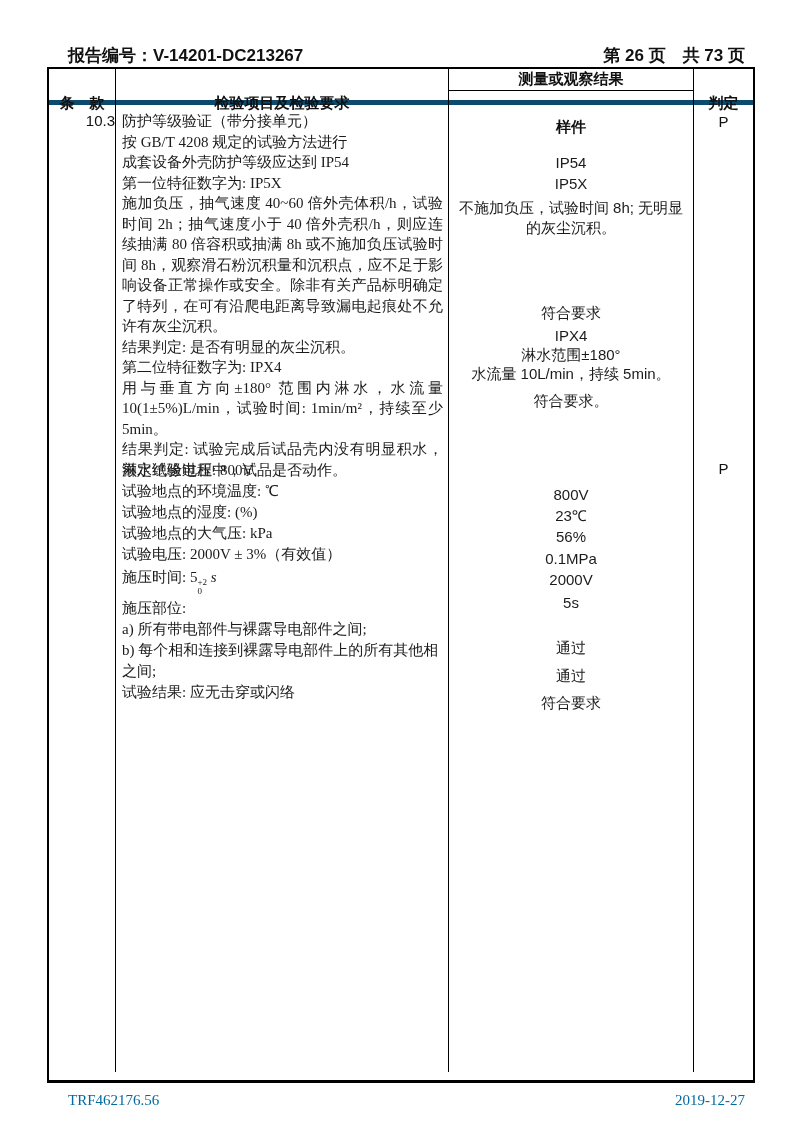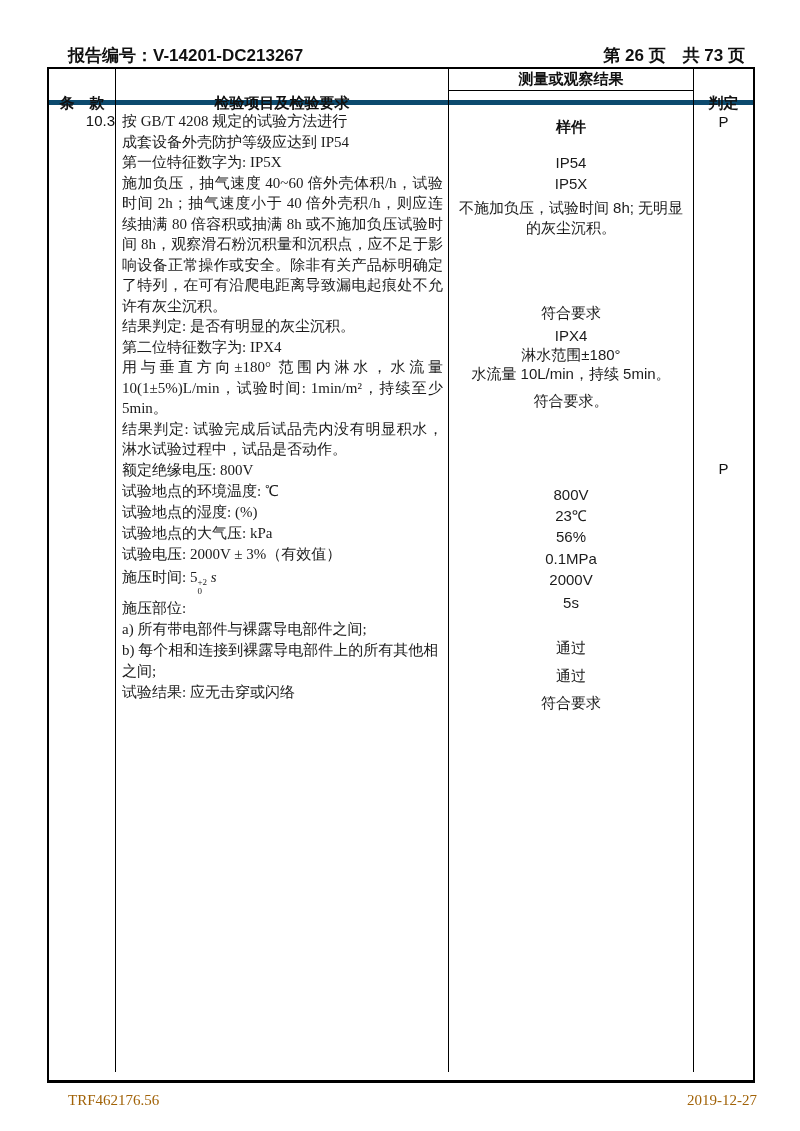--- a/index.html
+++ b/index.html
@@ -63,23 +63,23 @@
   .line-supsub { padding: 2px 0 3px 0; }
   .itl { font-style: italic; }
   
   .result-cell { font-family: "Liberation Sans", sans-serif; font-size: 15px; color: #1b1b1b; }
   .res { position: absolute; left: 0; width: 100%; text-align: center; line-height: 20px; padding: 0 3px; }
   
   .verdict-cell { font-family: "Liberation Sans", sans-serif; font-size: 15px; color: #111; }
   .verdict { position: absolute; left: 0; width: 100%; text-align: center; }
   
   .page-footer {
-    position: absolute; top: 1092px; left: 68px; right: 43px;
+    position: absolute; top: 1092px; left: 68px; right: 55px;
     display: flex; justify-content: space-between;
-    font-family: "Liberation Serif", serif; font-size: 15px; color: #a16207;
+    font-family: "Liberation Serif", serif; font-size: 15px; color: #0369a1;
   }
 </style>
 </head>
 <body>
 
 <div class="page-header">
   <span>报告编号：V-14201-DC213267</span>
   <span>第 26 页　共 73 页</span>
 </div>
 
@@ -94,20 +94,21 @@
     </div>
     <div class="th">判定</div>
   </div>
 
   <div class="tbody">
 
     <div class="td clause-cell">10.3</div>
 
     <div class="td item-cell">
       <div class="req-block-a">
+        <div>防护等级验证（带分接单元）</div>
         <div>按 GB/T 4208 规定的试验方法进行</div>
         <div>成套设备外壳防护等级应达到 IP54</div>
         <div>第一位特征数字为: IP5X</div>
         <div class="req-par">施加负压，抽气速度 40~60 倍外壳体积/h，试验时间 2h；抽气速度小于 40 倍外壳积/h，则应连续抽满 80 倍容积或抽满 8h 或不施加负压试验时间 8h，观察滑石粉沉积量和沉积点，应不足于影响设备正常操作或安全。除非有关产品标明确定了特列，在可有沿爬电距离导致漏电起痕处不允许有灰尘沉积。</div>
         <div>结果判定: 是否有明显的灰尘沉积。</div>
         <div>第二位特征数字为: IPX4</div>
         <div class="req-par">用与垂直方向±180° 范围内淋水，水流量 10(1±5%)L/min，试验时间: 1min/m²，持续至少 5min。</div>
         <div class="req-par">结果判定: 试验完成后试品壳内没有明显积水，淋水试验过程中，试品是否动作。</div>
       </div>
       <div class="req-block-b">

